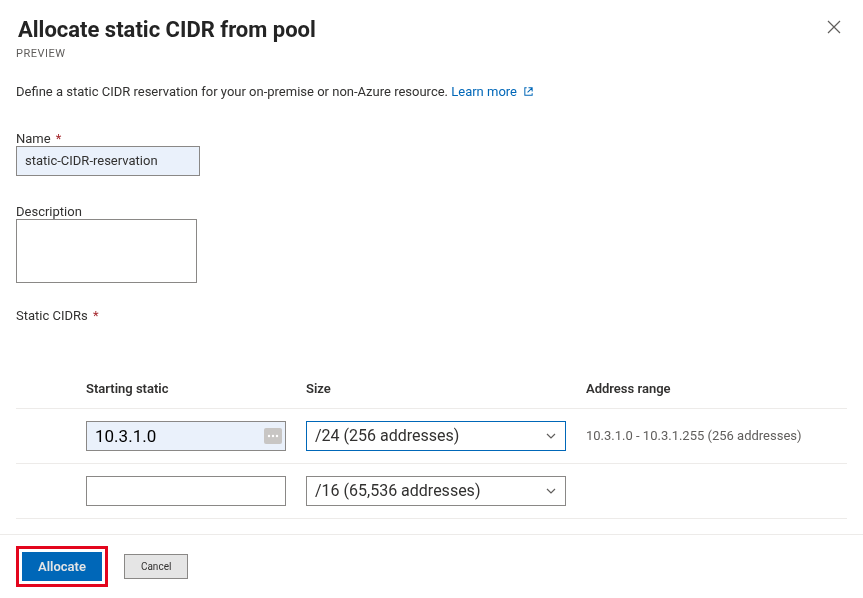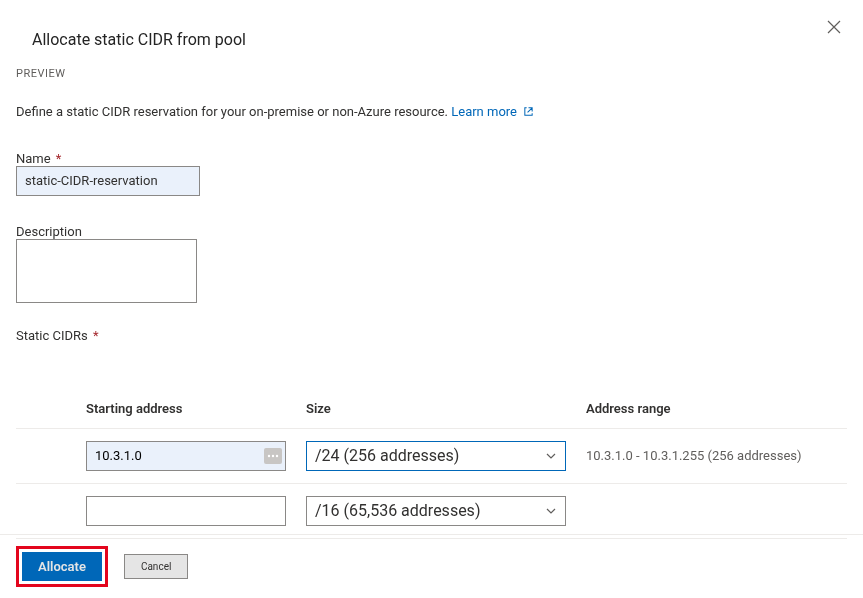--- a/index.html
+++ b/index.html
@@ -15,24 +15,24 @@
     height: 598px;
     position: relative;
     padding: 14px 16px 0 16px;
   }
   .header-row {
     display: flex;
     justify-content: space-between;
     align-items: flex-start;
   }
   .panel-title {
-    font-size: 16px;
-    font-weight: 400;
+    font-size: 22px;
+    font-weight: 700;
     color: #242424;
-    margin: 16px;
+    margin: 2px;
     line-height: 1.3;
   }
   .preview-label {
     font-size: 11px;
     color: #605e5c;
     letter-spacing: 0.5px;
     margin-top: 2px;
   }
   .close-btn {
     background: none; border: none; cursor: pointer;
@@ -122,21 +122,21 @@
 
   .starting-wrap {
     position: relative;
     width: 200px;
   }
   .starting-input {
     width: 100%;
     height: 30px;
     border: 1px solid #8a8886;
     padding: 4px 28px 4px 8px;
-    font-size: 13px;
+    font-size: 17px;
     font-family: inherit;
   }
   .starting-input.highlight { background: #eaf1fb; }
   .ellipsis-icon {
     position: absolute;
     right: 4px; top: 50%;
     transform: translateY(-50%);
     width: 18px; height: 16px;
     background: #c8c6c4;
     border-radius: 2px;
@@ -253,21 +253,21 @@
       <table class="table">
         <colgroup>
           <col class="col-indent">
             <col class="col-start">
             <col class="col-size">
             <col class="col-range">
         </colgroup>
         <thead>
           <tr>
             <th></th>
-            <th>Starting address</th>
+            <th>Starting static</th>
             <th>Size</th>
             <th>Address range</th>
           </tr>
         </thead>
         <tbody>
           <tr>
             <td></td>
             <td>
               <div class="starting-wrap">
                 <input type="text" class="starting-input highlight" value="10.3.1.0" style="">

